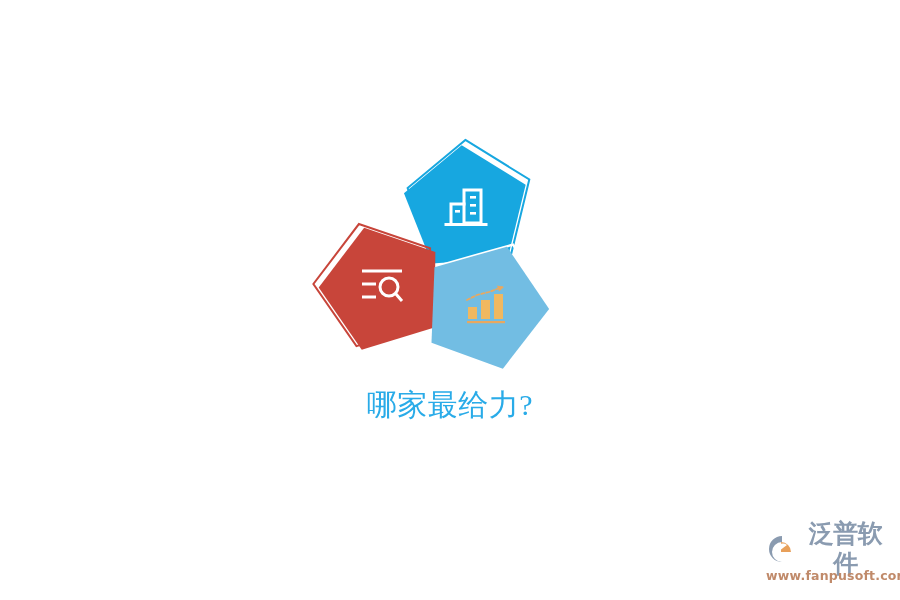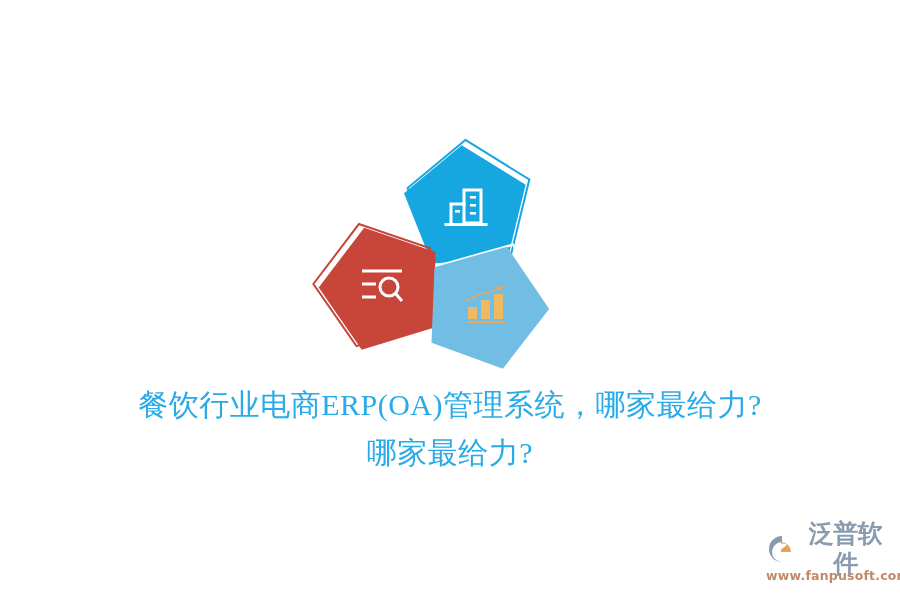--- a/index.html
+++ b/index.html
@@ -234,21 +234,20 @@
             <path d="M4 17 L14 12 L26 9 L39 4"></path>
           </g>
           <path d="M34 2.5 L41 4 L36 8.5 Z" fill="#e8a860"></path>
           <rect x="4" y="38" width="38" height="2.2" fill="#e8a860"></rect>
         </svg>
       </div>
     </div>
   </div>
 
   <div class="headline">
-    <span class="headline-line">餐饮行业电商ERP(OA)管理系统，哪家最给力?</span>
     <span class="headline-line">哪家最给力?</span>
   </div>
 
   <div class="logo">
     <div class="logo-row">
       <span class="logo-mark">
         <svg width="32" height="32" viewBox="0 0 32 32">
           <path d="M16 3 A13 13 0 1 0 16 29 A10 10 0 1 1 16 9 Z" fill="#8a9bb0"></path>
           <path d="M15 9 A10 10 0 0 1 25 19 L15 19 Z" fill="#e8a05a"></path>
           <path d="M13 12 A7 7 0 0 1 21 12 L13 18 Z" fill="#ffffff"></path>

